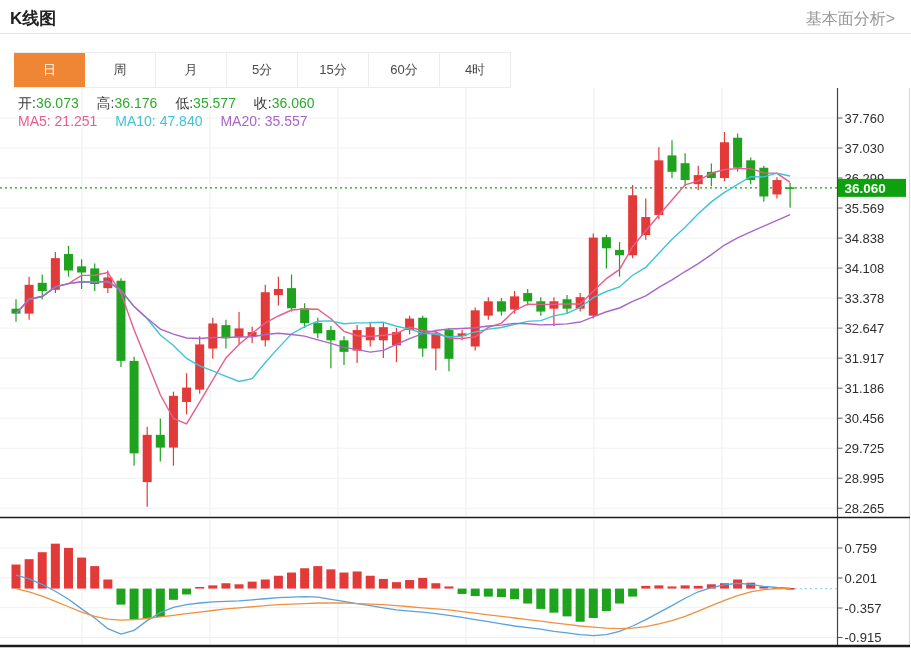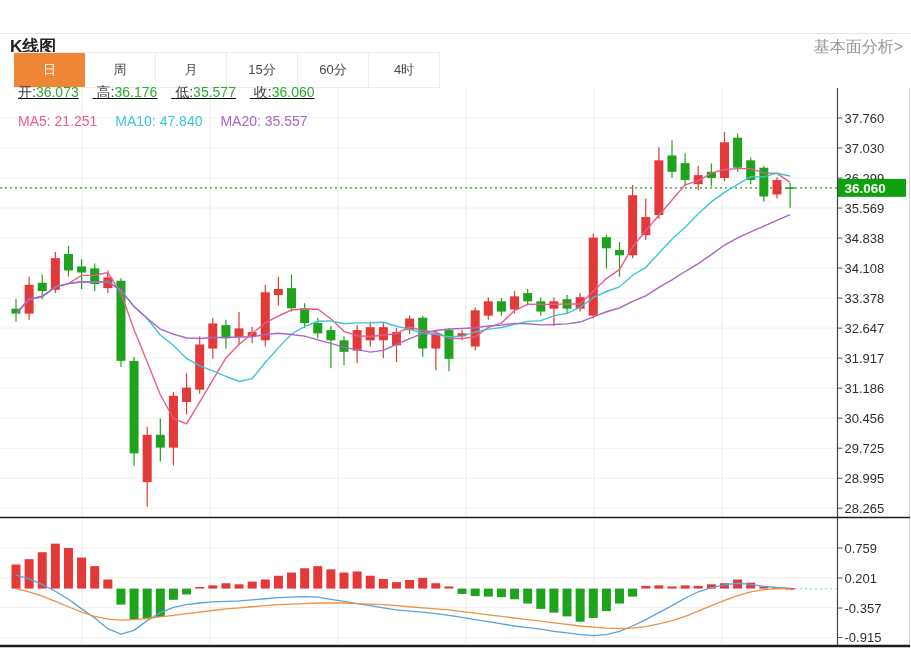--- a/index.html
+++ b/index.html
@@ -1,35 +1,35 @@
 <!DOCTYPE html>
 <html><head>
 <meta charset="utf-8">
 <style>
   * { margin:0; padding:0; box-sizing:border-box; }
   html,body { width:911px; height:649px; background:#fff; overflow:hidden;
               font-family:"Liberation Sans","DejaVu Sans",sans-serif; }
   .page { position:relative; width:911px; height:649px; background:#fff; }
 
-  .hdr { position:absolute; top:0; left:0; right:0; height:33px; z-index:3; background:#fff;margin-top:28px; }
+  .hdr { position:absolute; top:0; left:0; right:8px; height:33px; z-index:3; background:#fff; }
   .hdr .title { position:absolute; left:10px; top:7px; font-size:17px; font-weight:bold; color:#222; }
   .hdr .link  { position:absolute; right:8px; top:9px; font-size:16px; color:#979797; cursor:pointer; text-decoration:none; }
   .hdr-rule { position:absolute; top:33px; left:0; width:911px; height:1px; background:#e6e6e6; z-index:3; }
 
   .tabs { position:absolute; top:52px; left:14px; height:36px; display:flex; z-index:3;
           border-top:1px solid #ececec; border-bottom:1px solid #ececec; background:#fff; }
   .tab { width:71px; height:34px; line-height:34px; text-align:center; font-size:13px; color:#4a4a4a;
          border-right:1px solid #ececec; cursor:pointer; background:#fff; }
   .tab:first-child { border-left:1px solid #ececec; }
   .tab.active { background:#ef8636; color:#fff; border-color:#ef8636; }
 
   .info-row { position:absolute; left:18px; z-index:3; font-size:14px; white-space:nowrap; }
   .info-row .lb { color:#3c3c3c; }
   .info-row .vl { margin-right:14px; }
-  #ohlc-row  { top:84px;text-decoration:underline; }
+  #ohlc-row  { top:95px; }
   #ohlc-row .vl { color:#2daa2d; }
   #ma-row    { top:113px; }
   #macd-row  { top:525px; }
   #macd-row .vl { margin-right:18px; }
 
   svg#chart { position:absolute; top:0; left:0; z-index:1; }
   text { font-family:"Liberation Sans","DejaVu Sans",sans-serif; }
 </style>
 </head>
 <body>
@@ -39,20 +39,21 @@
   <div class="hdr">
     <span class="title">K线图</span>
     <a class="link">基本面分析&gt;</a>
   </div>
   <div class="hdr-rule"></div>
 
   <div class="tabs">
     <div class="tab active">日</div>
     <div class="tab">周</div>
     <div class="tab">月</div>
+    <div class="tab">5分</div>
     <div class="tab">15分</div>
     <div class="tab">60分</div>
     <div class="tab">4时</div>
   </div>
 
   <div class="info-row" id="ohlc-row">
     <span class="lb">开:</span><span class="vl">36.073</span>
     <span class="lb">高:</span><span class="vl">36.176</span>
     <span class="lb">低:</span><span class="vl">35.577</span>
     <span class="lb">收:</span><span class="vl">36.060</span>

